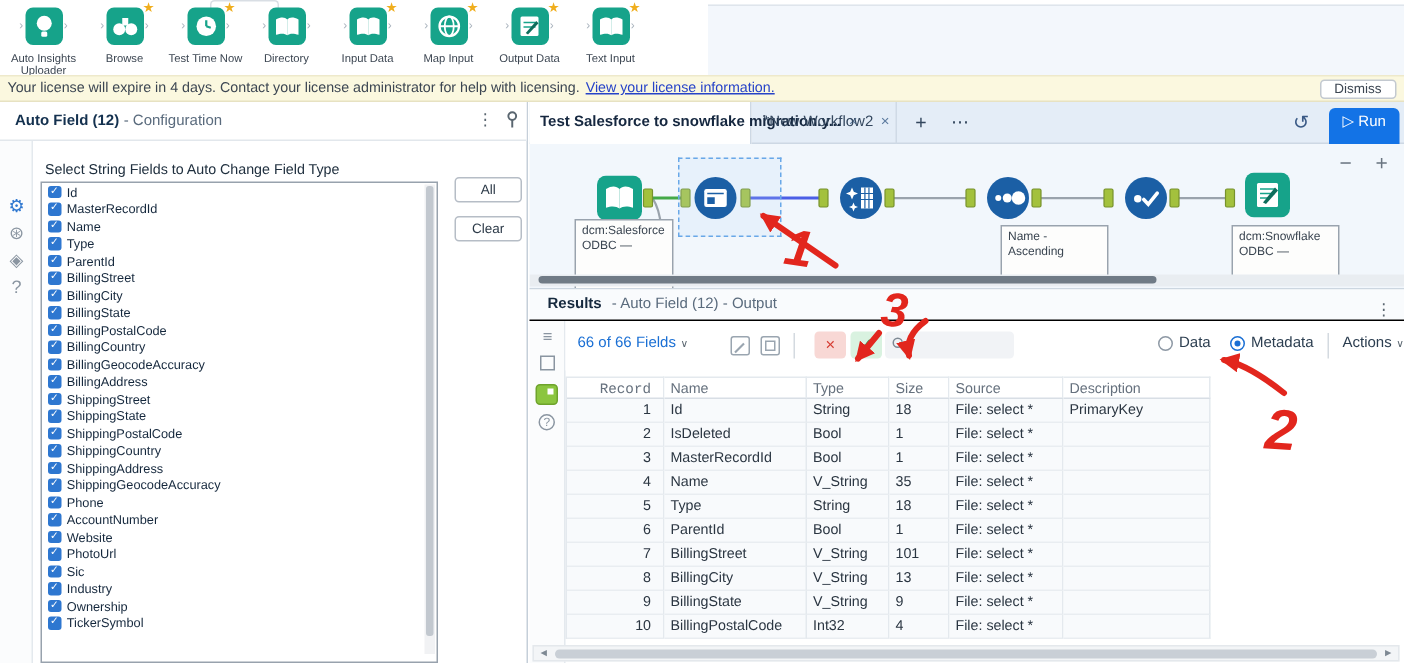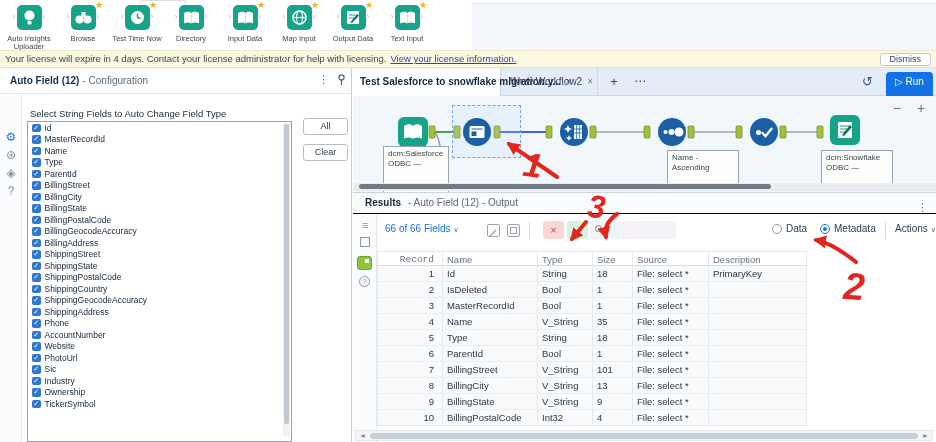--- a/index.html
+++ b/index.html
@@ -289,20 +289,24 @@
           <div class="field-row">
             <span class="field-check">✓</span>
             <span class="field-name">BillingState</span>
           </div>
           <div class="field-row">
             <span class="field-check">✓</span>
             <span class="field-name">BillingPostalCode</span>
           </div>
           <div class="field-row">
             <span class="field-check">✓</span>
+            <span class="field-name">BillingCountry</span>
+          </div>
+          <div class="field-row">
+            <span class="field-check">✓</span>
             <span class="field-name">BillingGeocodeAccuracy</span>
           </div>
           <div class="field-row">
             <span class="field-check">✓</span>
             <span class="field-name">BillingAddress</span>
           </div>
           <div class="field-row">
             <span class="field-check">✓</span>
             <span class="field-name">ShippingStreet</span>
           </div>
@@ -313,25 +317,25 @@
           <div class="field-row">
             <span class="field-check">✓</span>
             <span class="field-name">ShippingPostalCode</span>
           </div>
           <div class="field-row">
             <span class="field-check">✓</span>
             <span class="field-name">ShippingCountry</span>
           </div>
           <div class="field-row">
             <span class="field-check">✓</span>
+            <span class="field-name">ShippingAddress</span>
+          </div>
+          <div class="field-row">
+            <span class="field-check">✓</span>
             <span class="field-name">ShippingGeocodeAccuracy</span>
-          </div>
-          <div class="field-row">
-            <span class="field-check">✓</span>
-            <span class="field-name">ShippingAddress</span>
           </div>
           <div class="field-row">
             <span class="field-check">✓</span>
             <span class="field-name">Phone</span>
           </div>
           <div class="field-row">
             <span class="field-check">✓</span>
             <span class="field-name">AccountNumber</span>
           </div>
           <div class="field-row">

